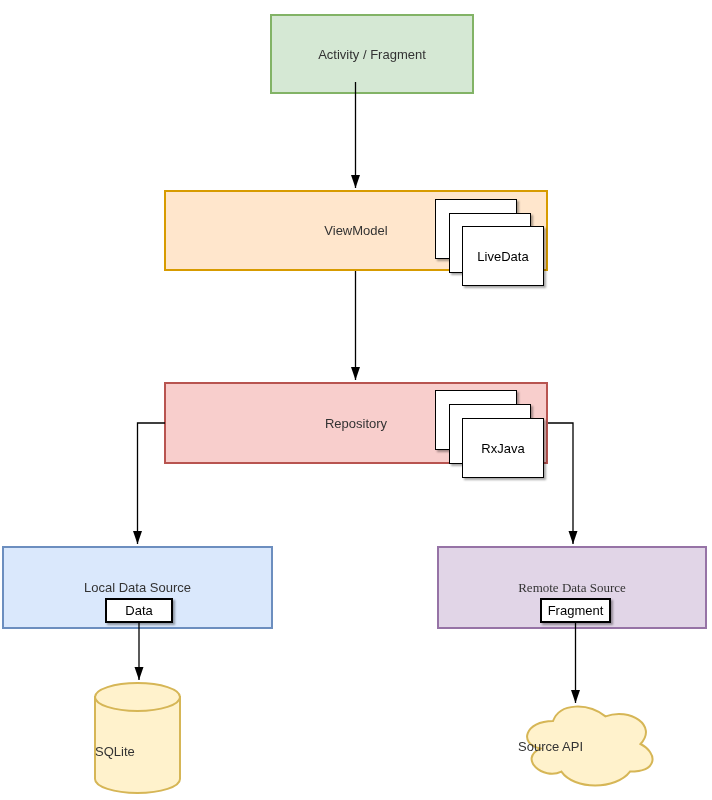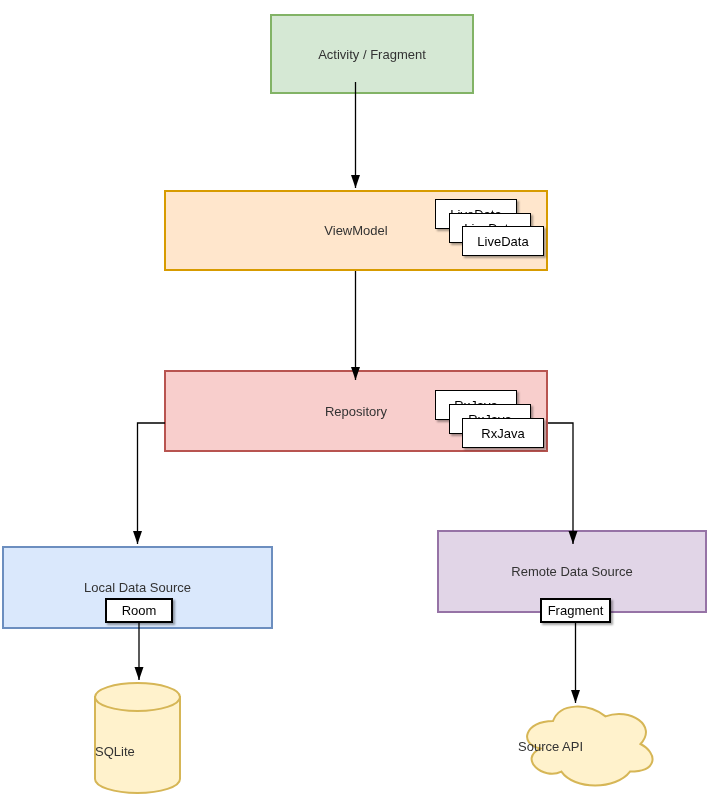--- a/index.html
+++ b/index.html
@@ -32,29 +32,29 @@
     z-index: 1;
   }
   .node-label {
     font-size: 13px;
     color: #333333;
     text-align: center;
     white-space: nowrap;
   }
   .node-activity   { left: 270px; top: 2px;   width: 204px; height: 80px; margin-top: 12px; }
   .node-viewmodel  { left: 164px; top: 190px; width: 384px; height: 81px; }
-  .node-repository { left: 164px; top: 370px; width: 384px; height: 82px; }
+  .node-repository { left: 164px; top: 382px; width: 384px; height: 82px; }
   .node-local      { left: 2px;   top: 546px; width: 271px; height: 83px; }
-  .node-remote     { left: 437px; top: 530px; width: 270px; height: 83px; }
+  .node-remote     { left: 437px; top: 546px; width: 270px; height: 83px; font-family: Liberation Serif, serif; }
 
   .card {
     position: absolute;
     box-sizing: border-box;
     width: 82px;
-    height: 30px;
+    height: 60px;
     background: #ffffff;
     border: 1.5px solid #000000;
     box-shadow: 2px 2px 2px rgba(0,0,0,0.35);
     display: flex;
     align-items: center;
     justify-content: center;
     font-size: 13px;
     color: #000000;
     white-space: nowrap;
     overflow: hidden;
@@ -148,21 +148,21 @@
   <div class="node node-repository" style="background-color: rgb(248, 206, 204); border-color: rgb(184, 84, 80);">
     <span class="node-label">Repository</span>
   </div>
   <div class="card repo-card-1">RxJava</div>
   <div class="card repo-card-2">RxJava</div>
   <div class="card repo-card-3">RxJava</div>
 
   <div class="node node-local" style="background-color: rgb(218, 232, 252); border-color: rgb(108, 142, 191);">
     <span class="node-label">Local Data Source</span>
   </div>
-  <div class="badge badge-room">Room</div>
+  <div class="badge badge-room">Data</div>
 
   <div class="node node-remote" style="background-color: rgb(225, 213, 231); border-color: rgb(150, 115, 166);">
     <span class="node-label">Remote Data Source</span>
   </div>
   <div class="badge badge-retrofit">Fragment</div>
 
   <div class="shape-label label-sqlite">SQLite</div>
   <div class="shape-label label-remote-api">Source API</div>
 
 </div>

